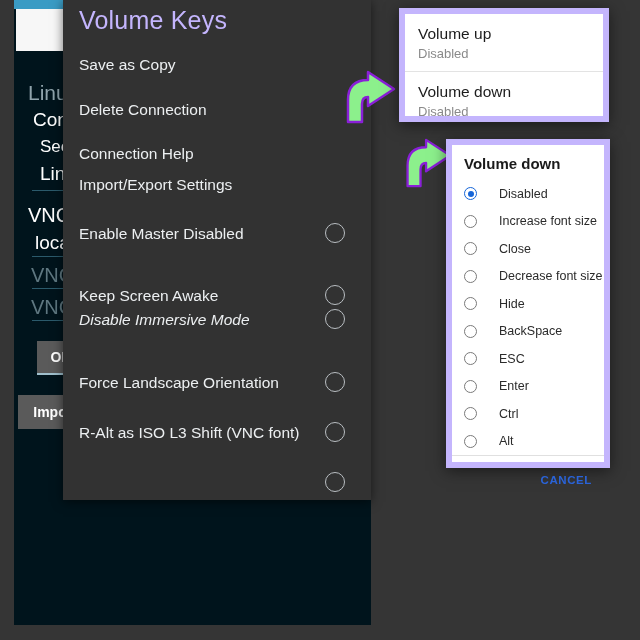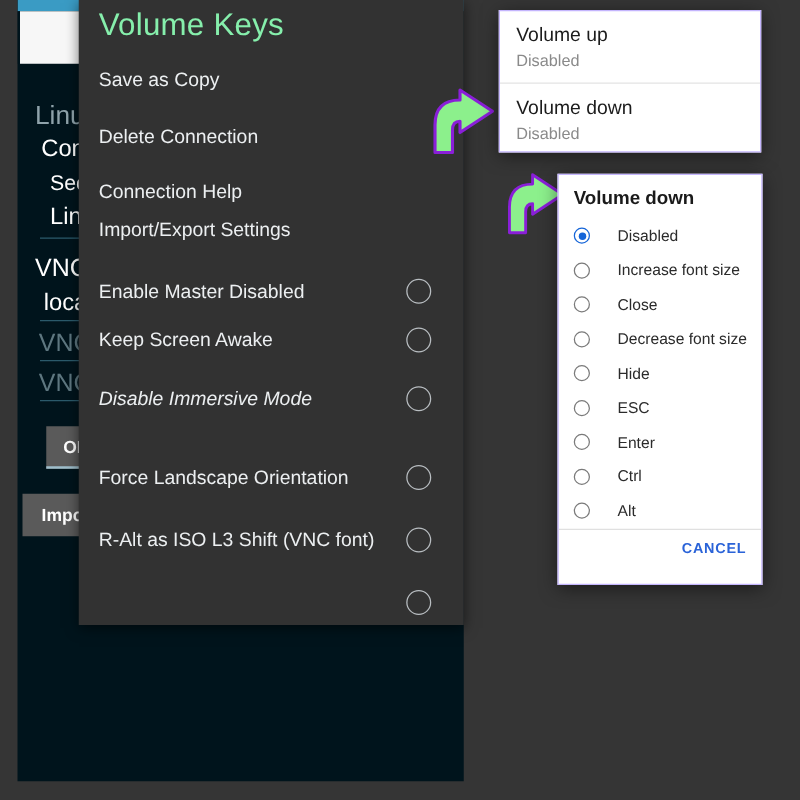--- a/index.html
+++ b/index.html
@@ -90,21 +90,21 @@
     width: 308px;
     height: 500px;
     background: #323232;
     box-shadow: 0 2px 10px rgba(0,0,0,0.55);
   }
   .menu-title {
     position: absolute;
     left: 16px;
     top: 6px;
     font-size: 25px;
-    color: #86efac;
+    color: #c4b5fd;
     letter-spacing: 0.2px;
   }
   .menu-item {
     position: absolute;
     left: 16px;
     width: 292px;
     height: 28px;
     display: flex;
     align-items: flex-end;
     color: #eceff1;
@@ -120,21 +120,21 @@
     border: 1.6px solid #b9bec2;
     border-radius: 50%;
     box-sizing: border-box;
   }
 
   
   .dialog {
     position: absolute;
     background: #ffffff;
     box-shadow: 0 3px 14px rgba(0,0,0,0.5);
-    border: 1px solid #c4b5fd;
+    border: 6px solid #c4b5fd;
     box-sizing: border-box;
   }
   .pref-row {
     position: relative;
     padding: 10px 0 10px 13px;
     box-sizing: border-box;
   }
   .pref-row + .pref-row { border-top: 1px solid #e3e3e3; }
   .pref-title {
     font-size: 15.5px;
@@ -181,21 +181,21 @@
     left: 50%; top: 50%;
     transform: translate(-50%, -50%);
     width: 6px; height: 6px;
     border-radius: 50%;
     background: #1565d8;
   }
   .dlg-footer {
     border-top: 1px solid #e0e0e0;
     height: 30px;
     display: flex;
-    align-items: center;
+    align-items: flex-end;
     justify-content: flex-end;
     padding-right: 12px;
   }
   .btn-flat {
     color: #2a63d8;
     font-size: 11.5px;
     font-weight: bold;
     letter-spacing: 0.6px;
     background: none;
     border: none;
@@ -250,21 +250,21 @@
       <span class="mi-label">Delete Connection</span>
     </div>
     <div class="menu-item" style="top:166px;">
       <span class="mi-label">Import/Export Settings</span>
     </div>
 
     <div class="menu-item" style="top:215px;">
       <span class="mi-label">Enable Master Disabled</span>
       <span class="menu-check"></span>
     </div>
-    <div class="menu-item" style="top:254px;">
+    <div class="menu-item" style="top:277px;">
       <span class="mi-label">Keep Screen Awake</span>
       <span class="menu-check"></span>
     </div>
     <div class="menu-item" style="top:301px;font-style:italic;">
       <span class="mi-label">Disable Immersive Mode</span>
       <span class="menu-check"></span>
     </div>
     <div class="menu-item" style="top:364px;">
       <span class="mi-label">Force Landscape Orientation</span>
       <span class="menu-check"></span>
@@ -315,20 +315,24 @@
     <div class="opt-row">
       <span class="radio"></span>
       <span>Decrease font size</span>
     </div>
     <div class="opt-row">
       <span class="radio"></span>
       <span>Hide</span>
     </div>
     <div class="opt-row">
       <span class="radio"></span>
+      <span>BackSpace</span>
+    </div>
+    <div class="opt-row">
+      <span class="radio"></span>
       <span>ESC</span>
     </div>
     <div class="opt-row">
       <span class="radio"></span>
       <span>Enter</span>
     </div>
     <div class="opt-row">
       <span class="radio"></span>
       <span>Ctrl</span>
     </div>

